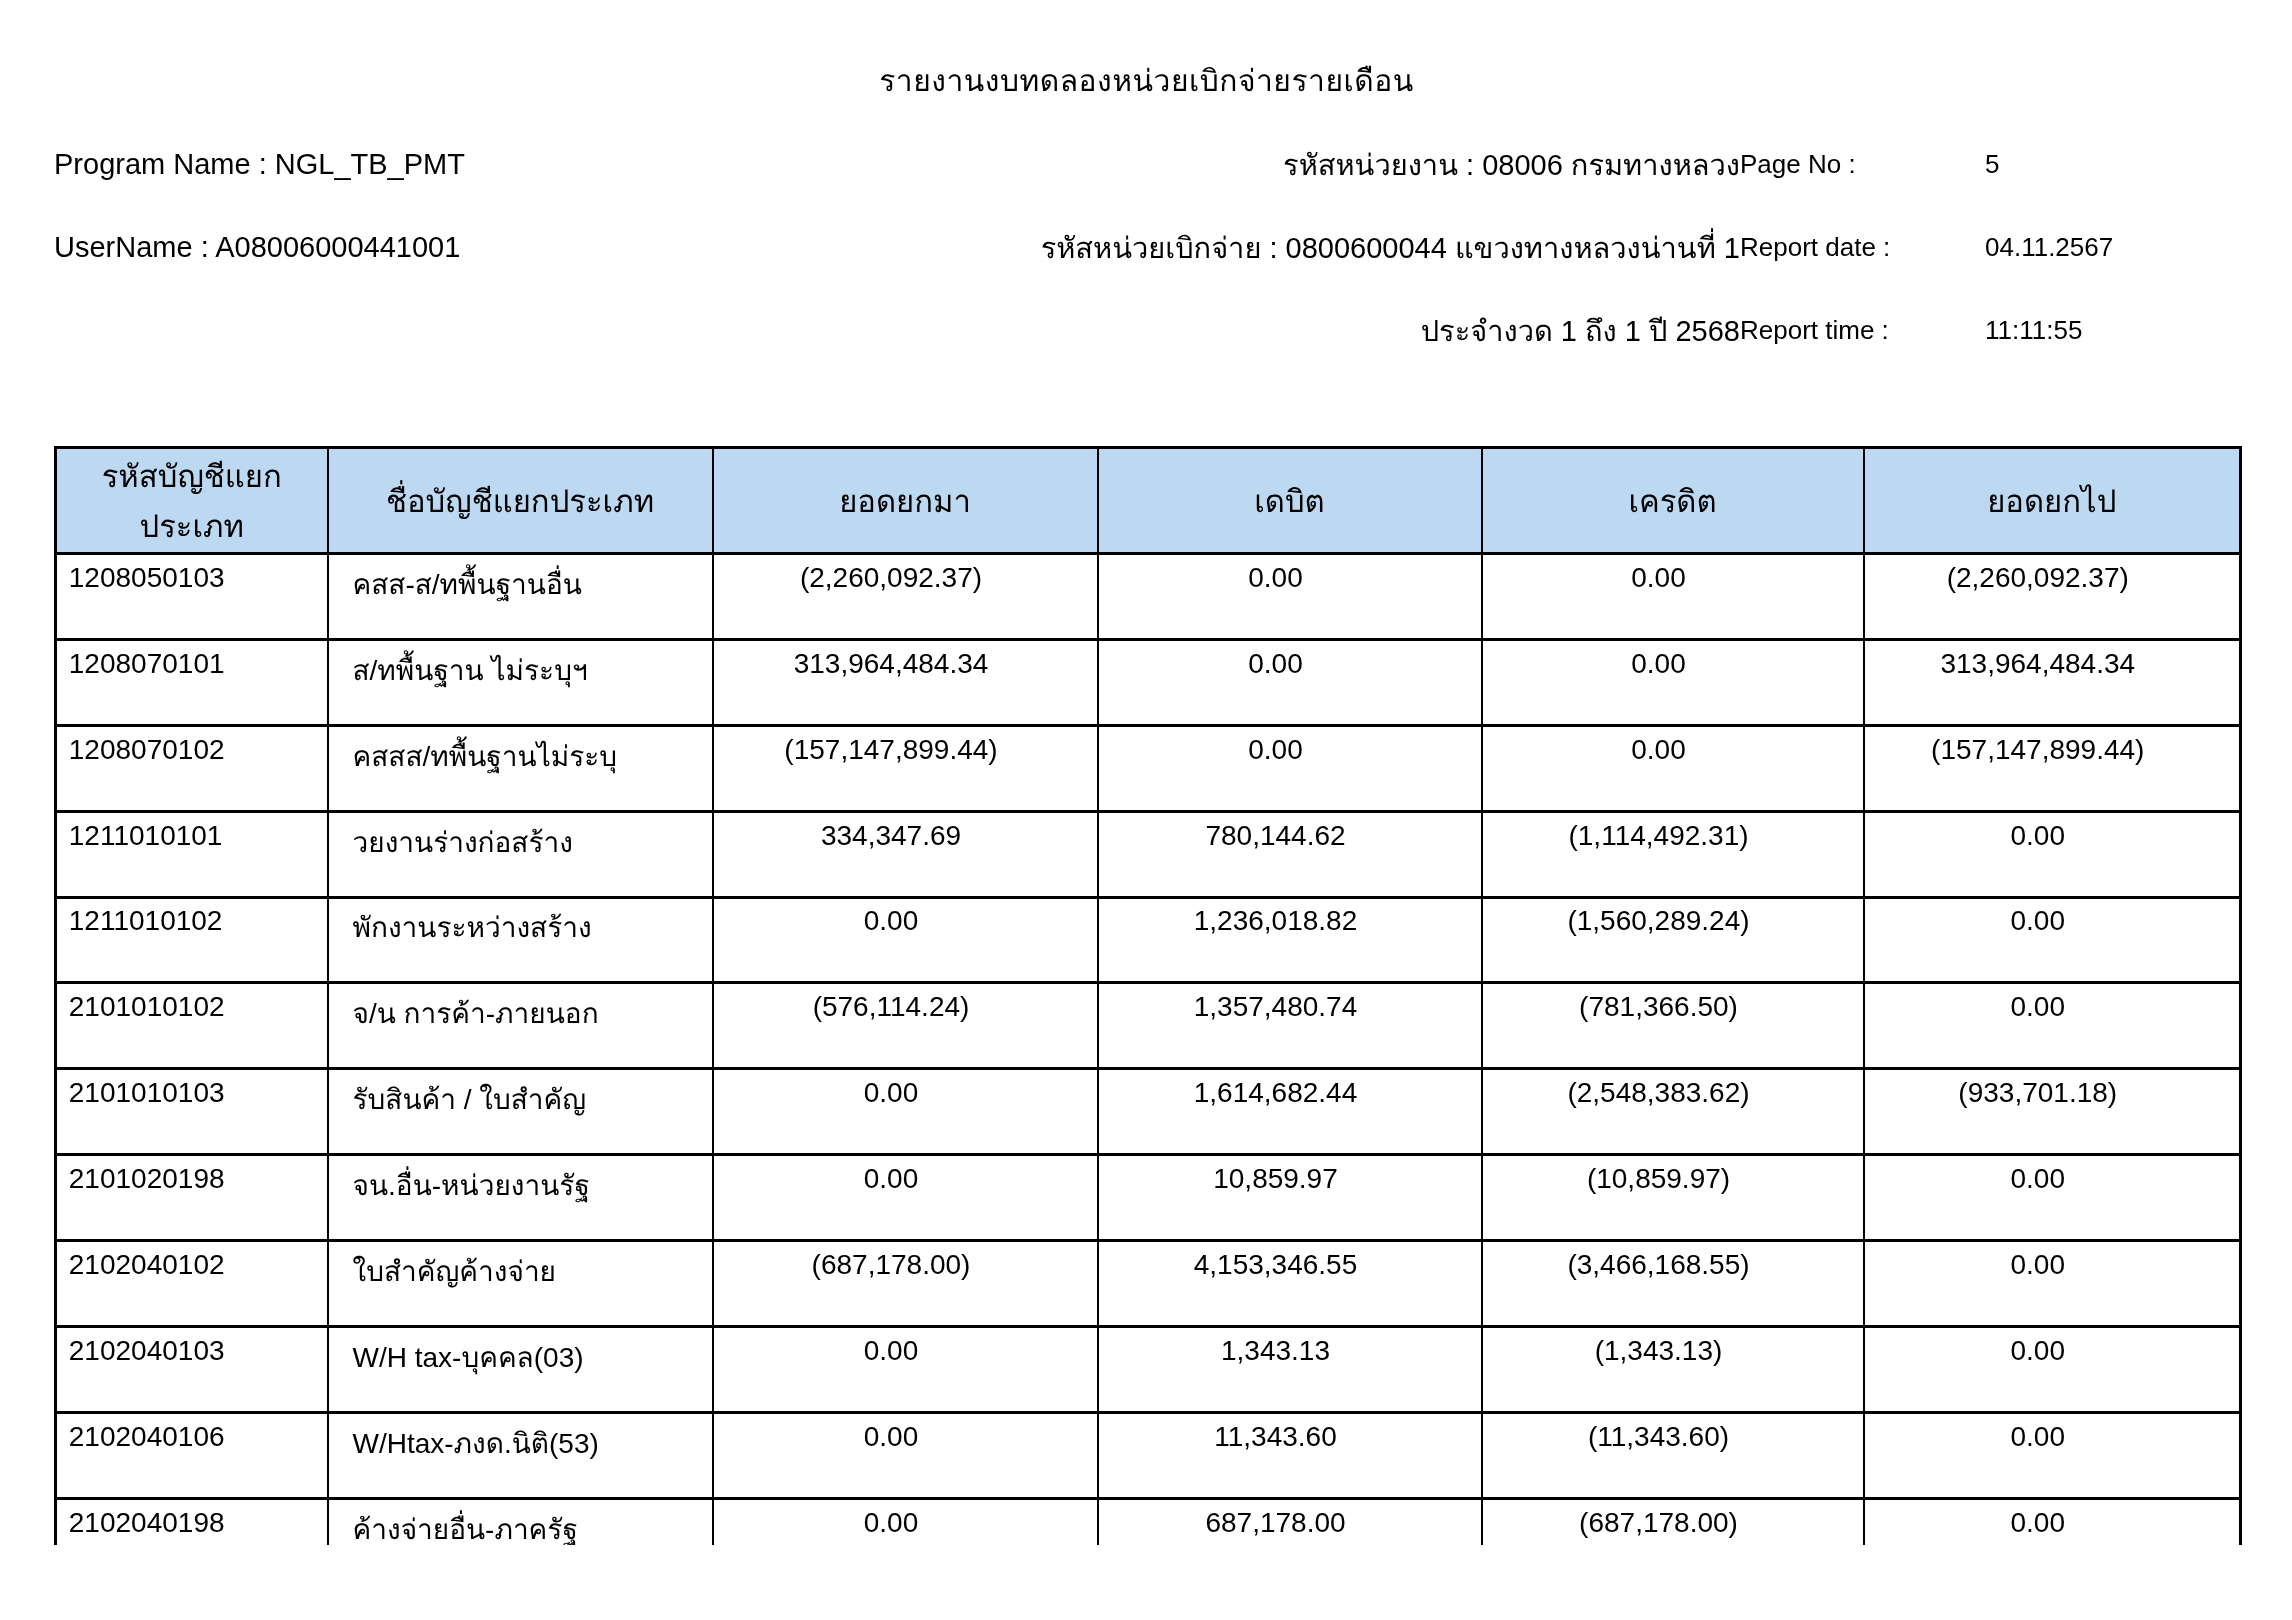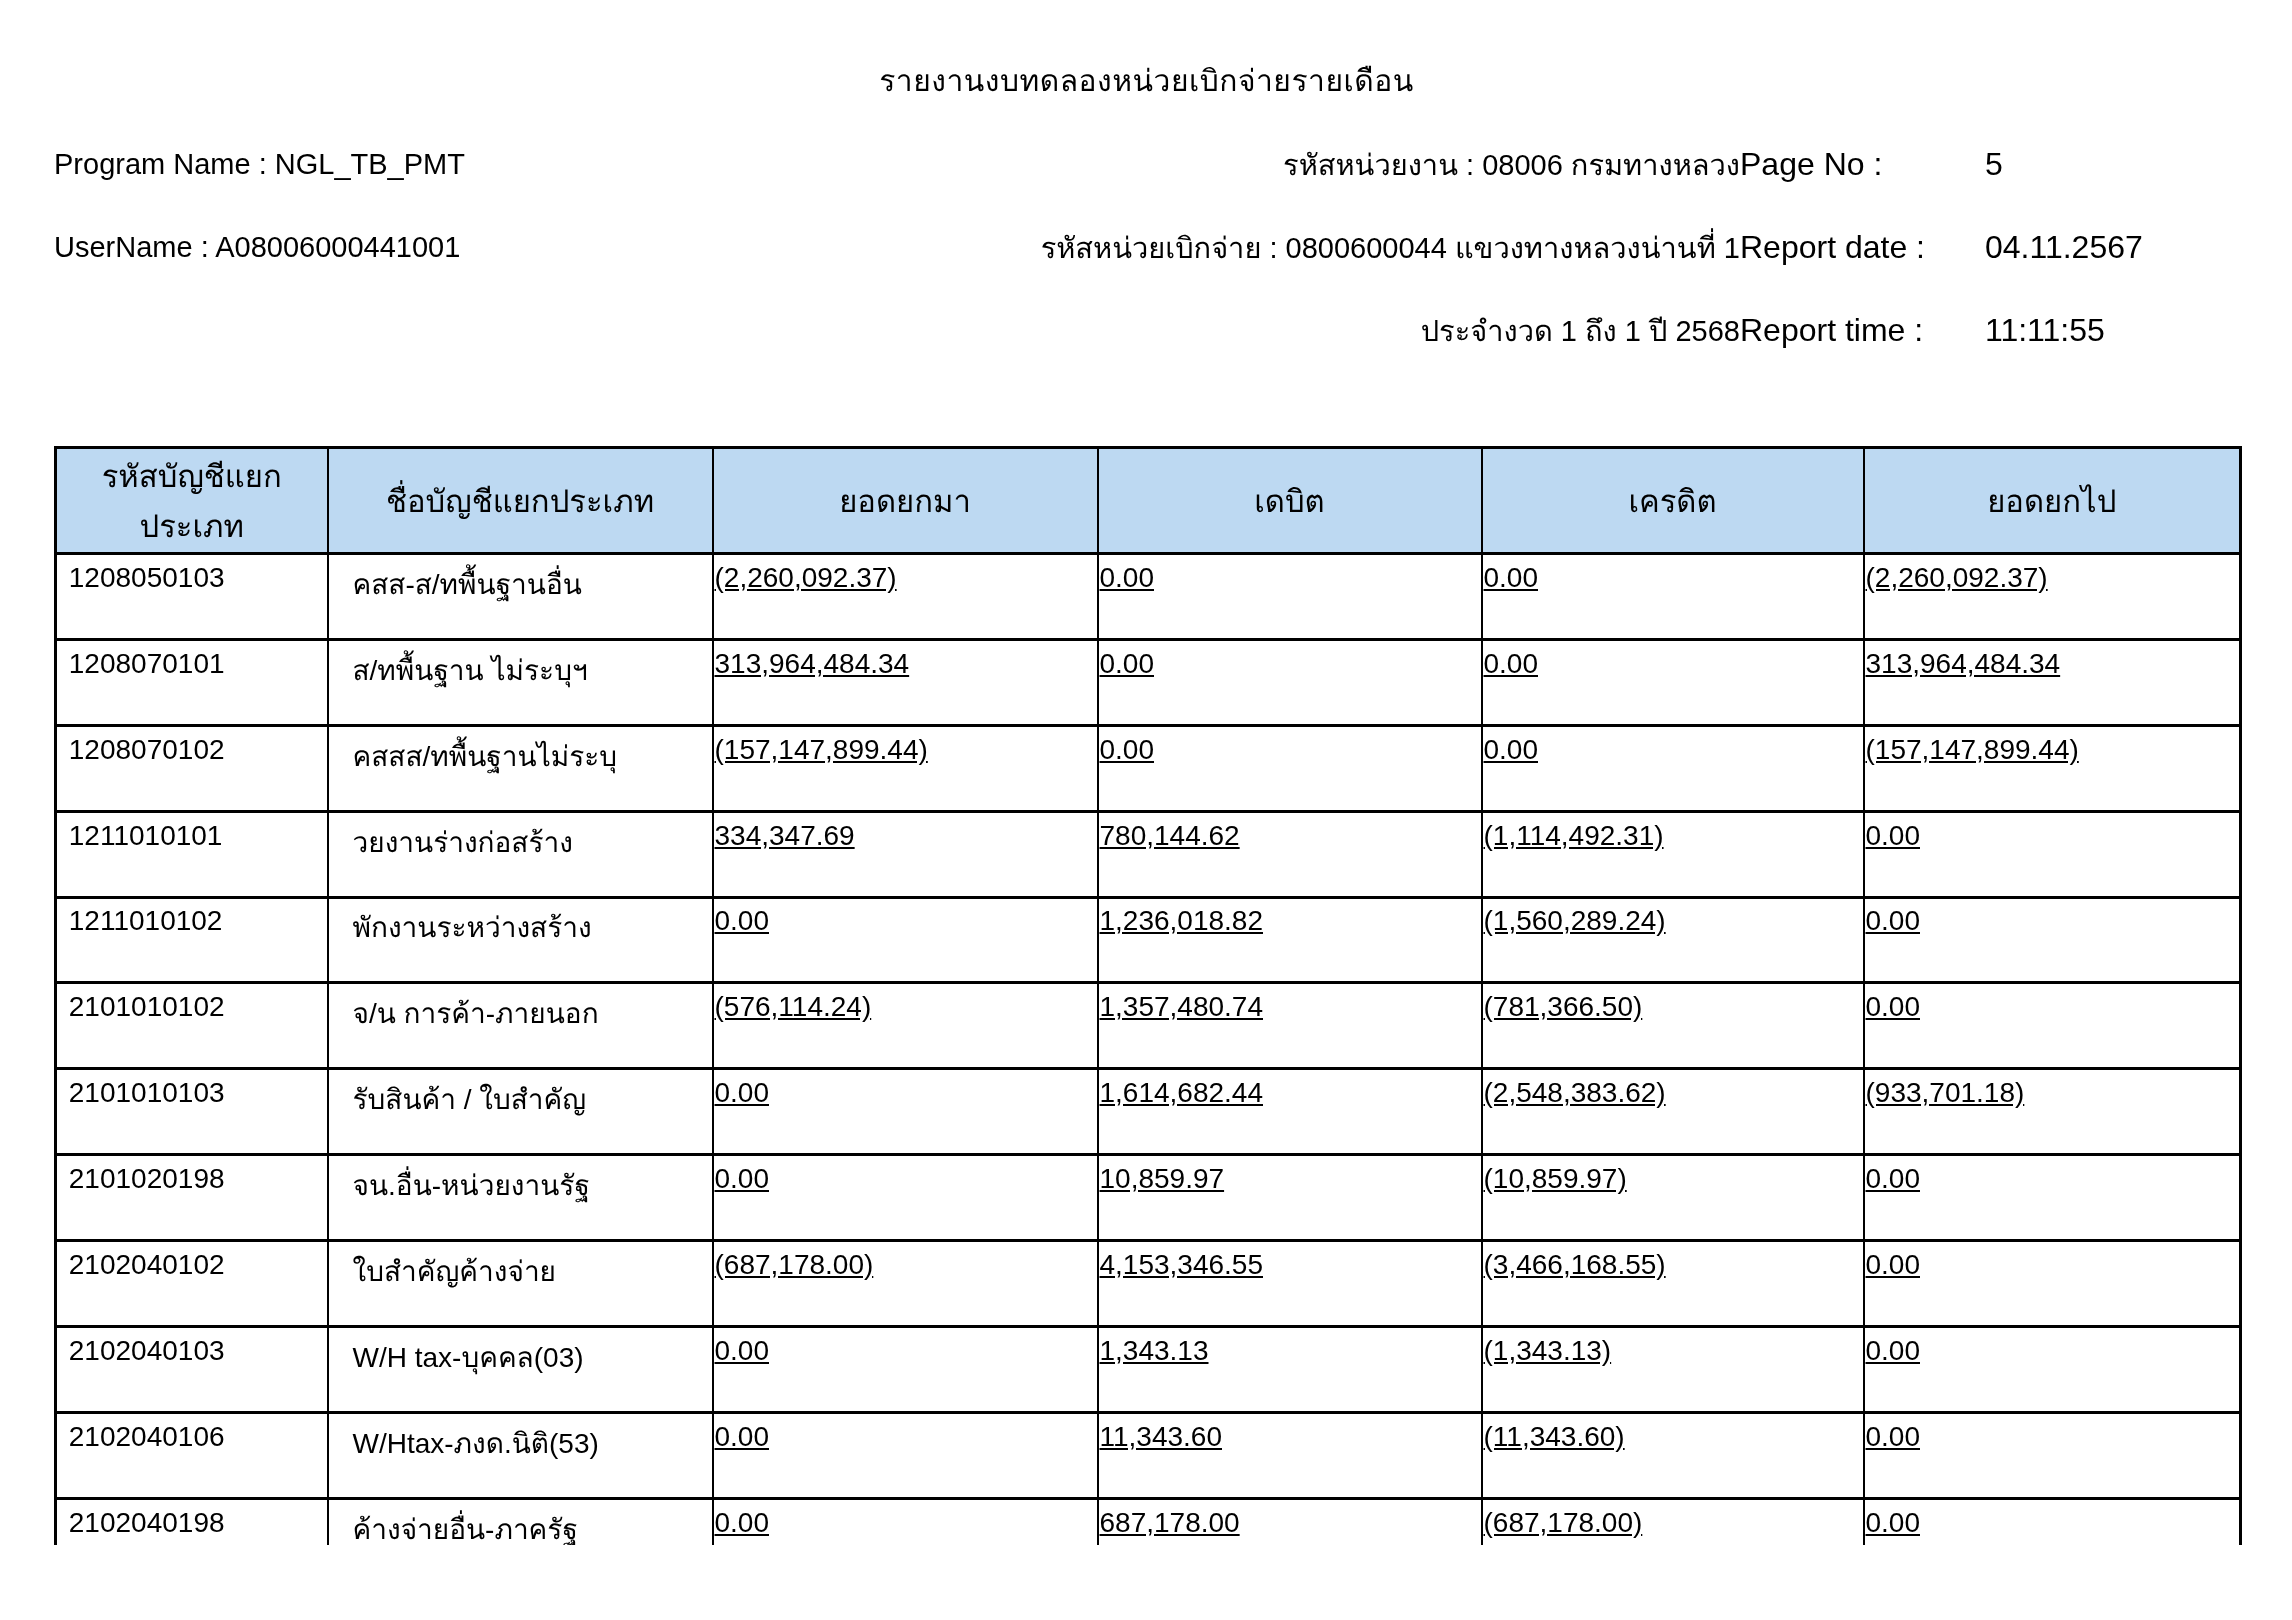--- a/index.html
+++ b/index.html
@@ -35,21 +35,21 @@
     display: grid;
     grid-template-columns: 627px 1fr 500px;
     height: 83px;
     align-items: center;
   }
   .meta-left   { font-size: 29px; text-align: left; white-space: nowrap; }
   .meta-center { font-size: 29px; text-align: right; white-space: nowrap; }
   .meta-right  {
     display: grid;
     grid-template-columns: 211px 1fr;
-    font-size: 32px;
+    font-size: 26px;
     align-items: center;
   }
   .meta-right .meta-value { text-align: left; padding-left: 34px; }
 
   table.tb {
     position: absolute;
     top: 446px;
     left: 54px;
     width: 2186px;
     border-collapse: collapse;
@@ -72,21 +72,21 @@
   }
   table.tb td {
     height: 75px;
     font-size: 28px;
     vertical-align: top;
     padding-top: 6.9px;
     background: #ffffff;
   }
   td.code { text-align: left; padding-left: 11.8px; }
   td.name { text-align: left; padding-left: 24px; white-space: nowrap; }
-  td.num  { text-align: left; padding-right: 29px; white-space: nowrap; text-decoration: underline; }
+  td.num  { text-align: center; padding-right: 29px; white-space: nowrap; }
   col.c-code  { width: 272px; }
   col.c-name  { width: 385px; }
   col.c-carry { width: 385px; }
   col.c-debit { width: 384px; }
   col.c-credit{ width: 382px; }
   col.c-out   { width: 377px; }
 </style>
 </head>
 <body>
 

